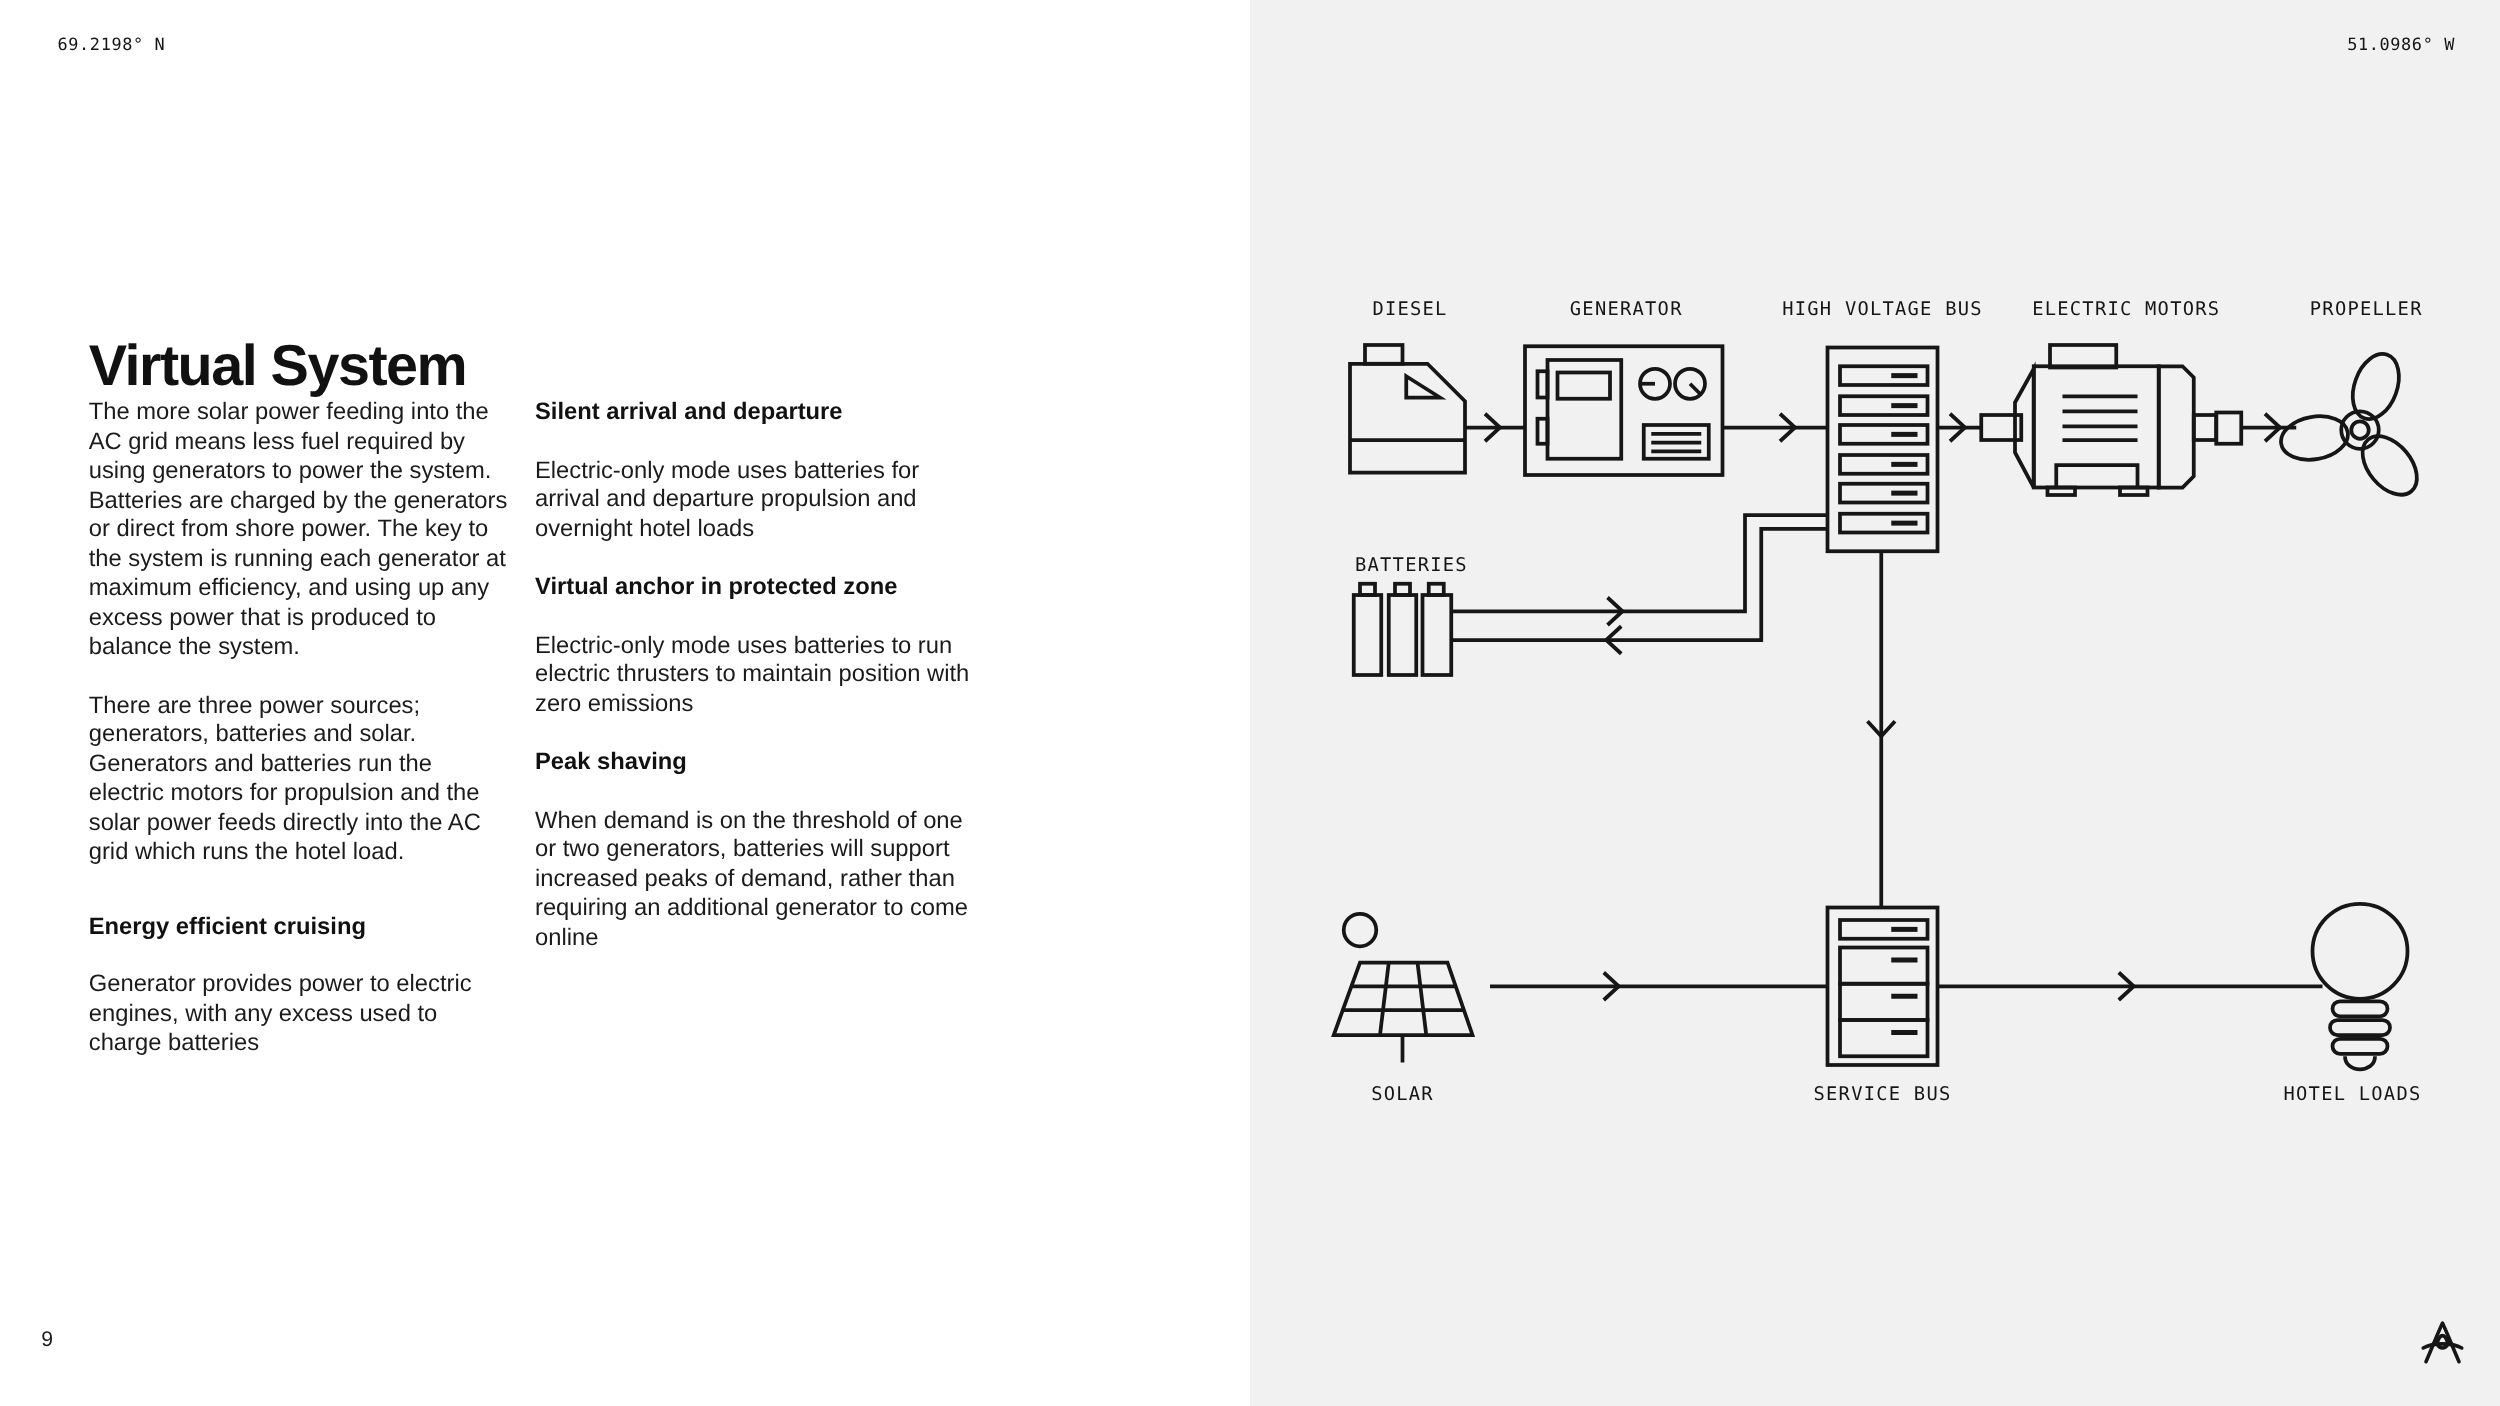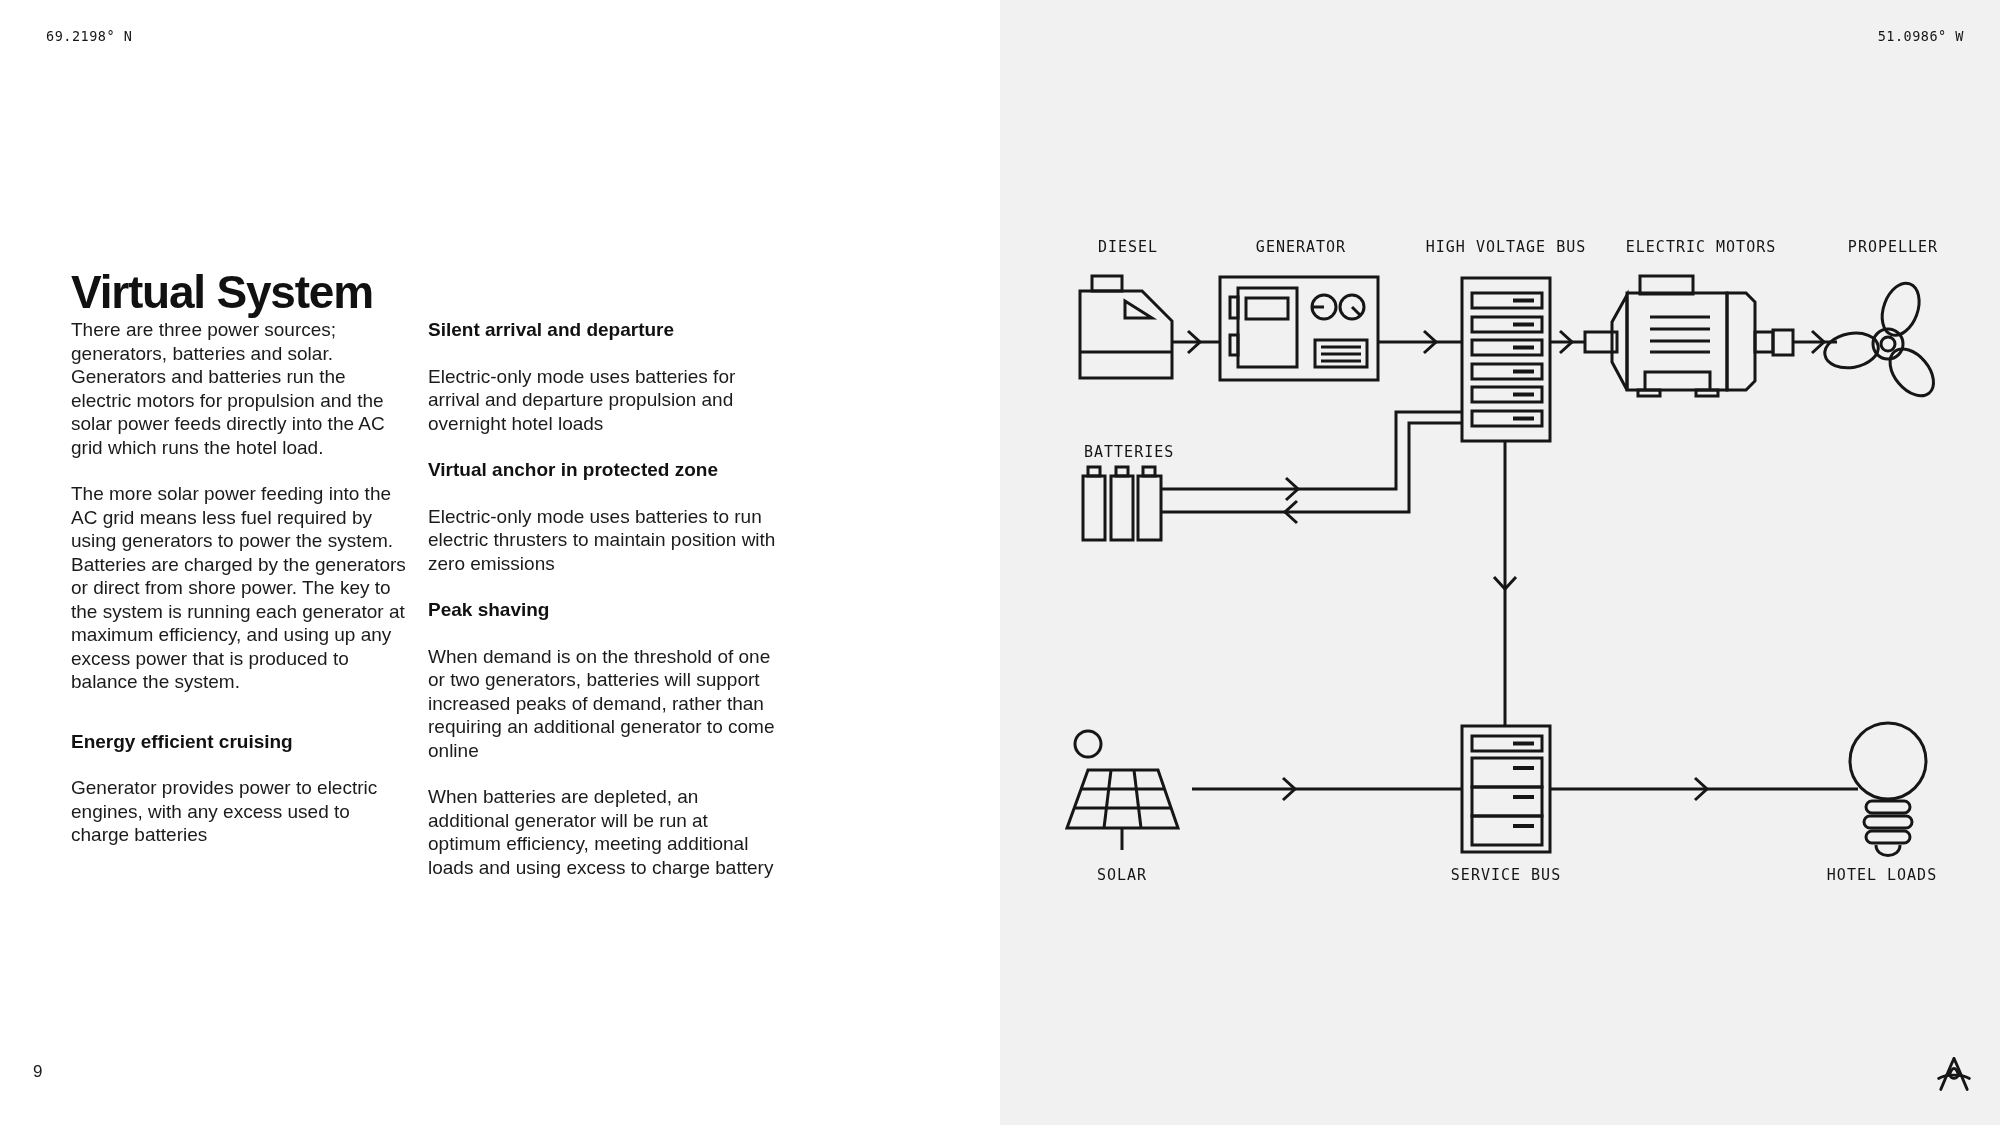--- a/index.html
+++ b/index.html
@@ -46,34 +46,33 @@
 <body>
 
 <div class="panel-right"></div>
 
 <div class="coord left">69.2198° N</div>
 <div class="coord right">51.0986° W</div>
 
 <h1 class="page-title">Virtual System</h1>
 
 <div class="textcol col-1">
+  <p>The more solar power feeding into the AC grid means less fuel required by using generators to power the system. Batteries are charged by the generators or direct from shore power. The key to the system is running each generator at maximum efficiency, and using up any excess power that is produced to balance the system.</p>
   <p>There are three power sources; generators, batteries and solar. Generators and batteries run the electric motors for propulsion and the solar power feeds directly into the AC grid which runs the hotel load.</p>
-  <p>The more solar power feeding into the AC grid means less fuel required by using generators to power the system. Batteries are charged by the generators or direct from shore power. The key to the system is running each generator at maximum efficiency, and using up any excess power that is produced to balance the system.</p>
   <h3>Energy efficient cruising</h3>
   <p>Generator provides power to electric engines, with any excess used to charge batteries</p>
 </div>
 
 <div class="textcol col-2">
   <h3>Silent arrival and departure</h3>
   <p>Electric-only mode uses batteries for arrival and departure propulsion and overnight hotel loads</p>
   <h3>Virtual anchor in protected zone</h3>
   <p>Electric-only mode uses batteries to run electric thrusters to maintain position with zero emissions</p>
   <h3>Peak shaving</h3>
   <p>When demand is on the threshold of one or two generators, batteries will support increased peaks of demand, rather than requiring an additional generator to come online</p>
-  <p>When batteries are depleted, an additional generator will be run at optimum efficiency, meeting additional loads and using excess to charge battery</p>
 </div>
 
 <svg class="diagram-svg" viewBox="0 0 1000 1125">
 
   <text class="dg-label" x="128" y="252" text-anchor="middle">DIESEL</text>
   <text class="dg-label" x="301" y="252" text-anchor="middle">GENERATOR</text>
   <text class="dg-label" x="506" y="252" text-anchor="middle">HIGH VOLTAGE BUS</text>
   <text class="dg-label" x="701" y="252" text-anchor="middle">ELECTRIC MOTORS</text>
   <text class="dg-label" x="893" y="252" text-anchor="middle">PROPELLER</text>
 

